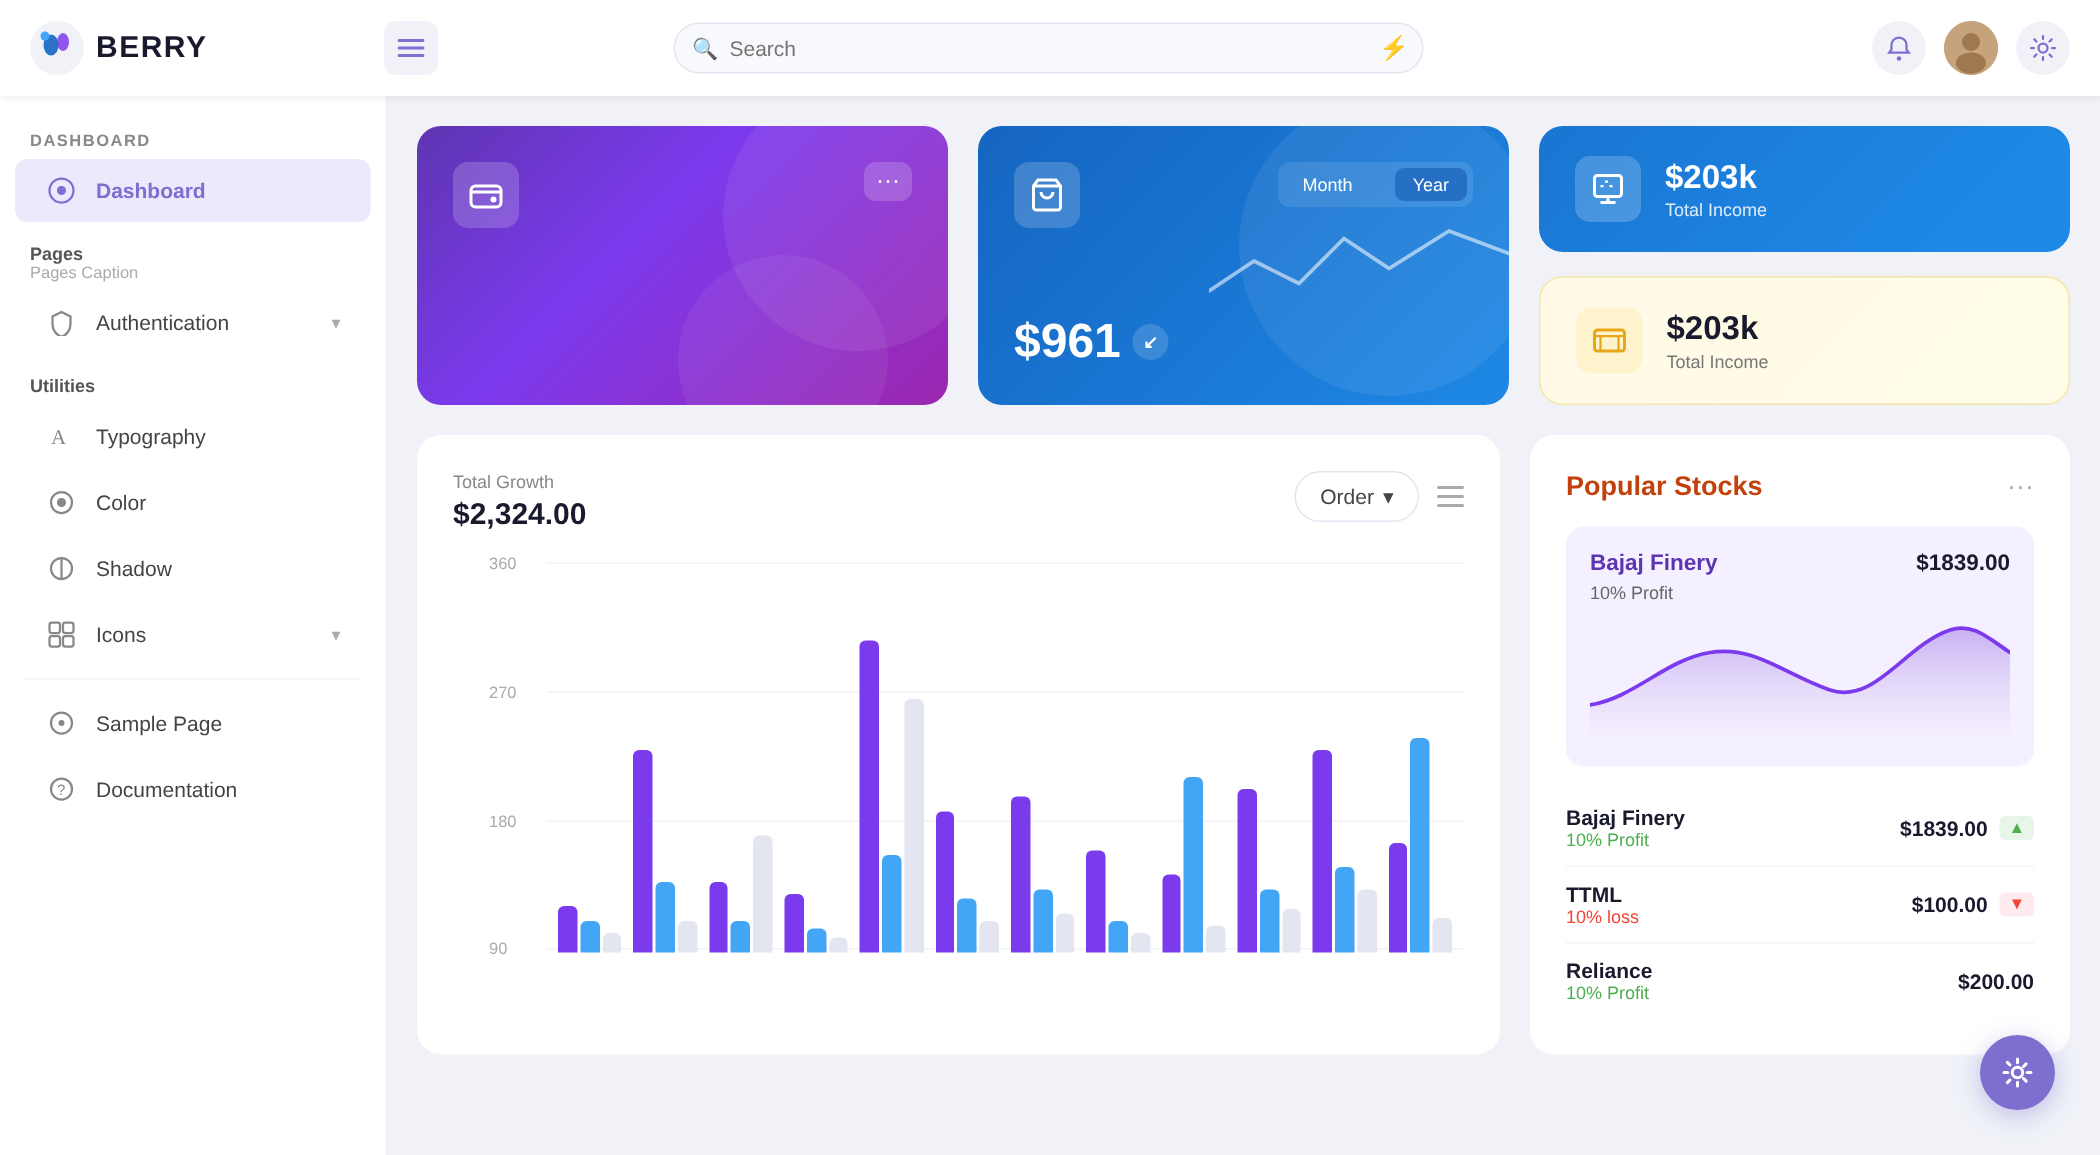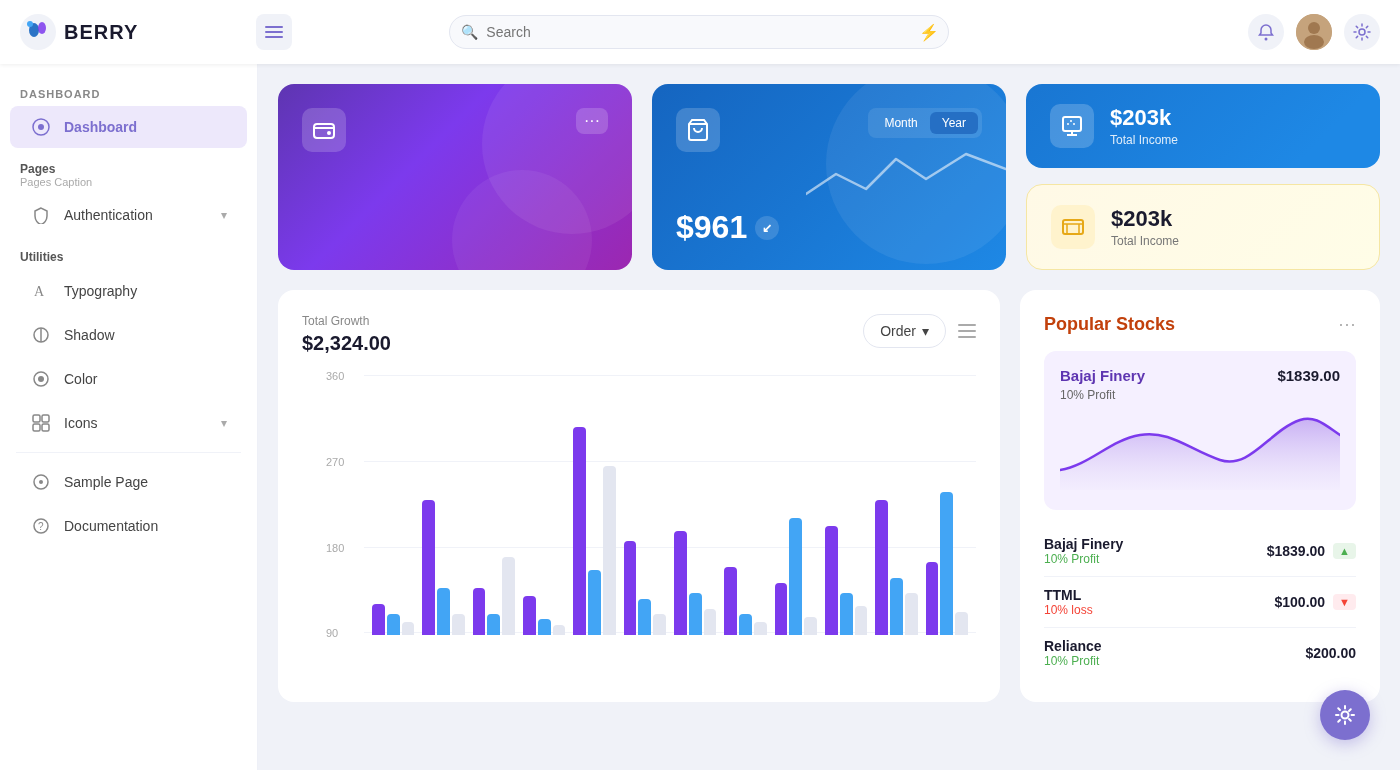--- a/index.html
+++ b/index.html
@@ -100,21 +100,21 @@
       justify-content: space-between;
     }
     .card-order::before {
       content: '';
       position: absolute;
       top: -20px; right: -20px;
       width: 200px; height: 200px;
       background: rgba(255,255,255,0.07);
       border-radius: 50%;
     }
-    .month-year-toggle { display: flex; gap: 0; background: rgba(255,255,255,0.1); border-radius: 8px; padding: 4px; }
+    .month-year-toggle { display: flex; gap: 16px; background: rgba(255,255,255,0.1); border-radius: 8px; padding: 4px; }
     .toggle-btn { padding: 4px 12px; border-radius: 6px; font-size: 12px; cursor: pointer; border: none; color: #fff; background: transparent; }
     .toggle-btn.active { background: #1565c0; color: #fff; }
 
     
     .card-right-col { display: flex; flex-direction: column; gap: 16px; }
     .card-income-blue {
       background: linear-gradient(135deg, #1976d2, #1e88e5 80%);
       border-radius: 16px;
       padding: 20px 24px;
       color: #fff;
@@ -280,34 +280,34 @@
           <text x="2" y="14" font-size="14" fill="#888" font-family="serif">A</text>
         </svg>
       </span>
       <span class="item-label">Typography</span>
     </div>
 
     <div class="sidebar-item">
       <span class="item-icon">
         <svg width="18" height="18" viewBox="0 0 18 18" fill="none">
           <circle cx="9" cy="9" r="7" stroke="#888" stroke-width="1.5" fill="none"></circle>
+          <circle cx="9" cy="9" r="3" fill="#888"></circle>
+        </svg>
+      </span>
+      <span class="item-label">Color</span>
+    </div>
+
+    <div class="sidebar-item">
+      <span class="item-icon">
+        <svg width="18" height="18" viewBox="0 0 18 18" fill="none">
+          <circle cx="9" cy="9" r="7" stroke="#888" stroke-width="1.5" fill="none"></circle>
           <line x1="9" y1="2" x2="9" y2="16" stroke="#888" stroke-width="1.5"></line>
         </svg>
       </span>
       <span class="item-label">Shadow</span>
-    </div>
-
-    <div class="sidebar-item">
-      <span class="item-icon">
-        <svg width="18" height="18" viewBox="0 0 18 18" fill="none">
-          <circle cx="9" cy="9" r="7" stroke="#888" stroke-width="1.5" fill="none"></circle>
-          <circle cx="9" cy="9" r="3" fill="#888"></circle>
-        </svg>
-      </span>
-      <span class="item-label">Color</span>
     </div>
 
     <div class="sidebar-item">
       <span class="item-icon">
         <svg width="18" height="18" viewBox="0 0 18 18" fill="none">
           <rect x="1" y="1" width="7" height="7" rx="1.5" stroke="#888" stroke-width="1.5" fill="none"></rect>
           <rect x="10" y="1" width="7" height="7" rx="1.5" stroke="#888" stroke-width="1.5" fill="none"></rect>
           <rect x="1" y="10" width="7" height="7" rx="1.5" stroke="#888" stroke-width="1.5" fill="none"></rect>
           <rect x="10" y="10" width="7" height="7" rx="1.5" stroke="#888" stroke-width="1.5" fill="none"></rect>
         </svg>

